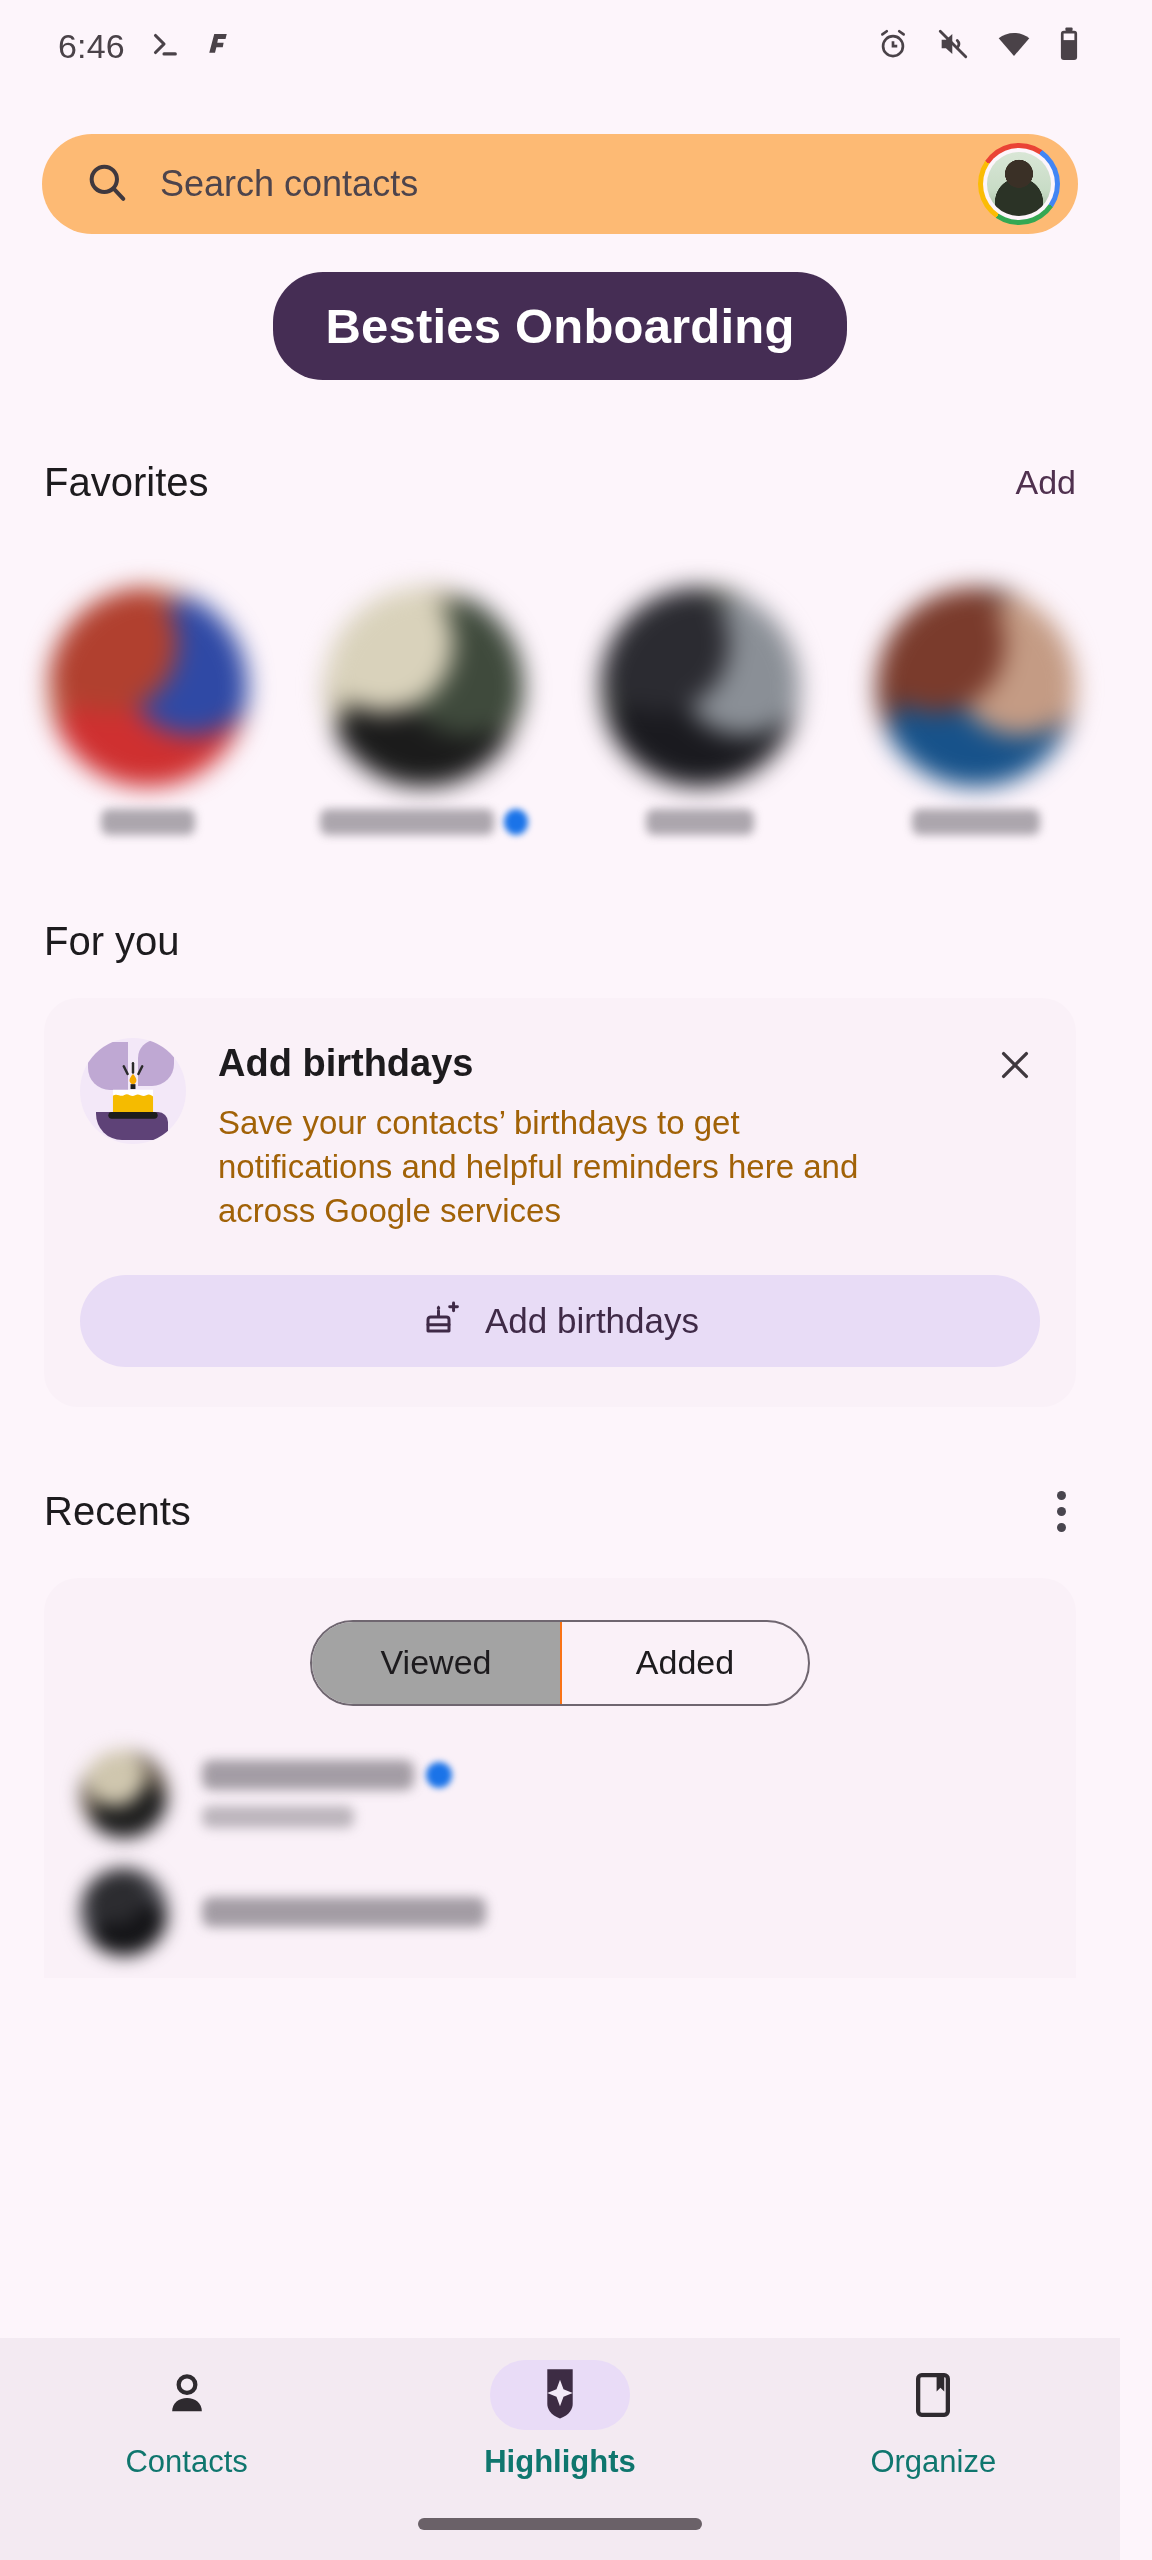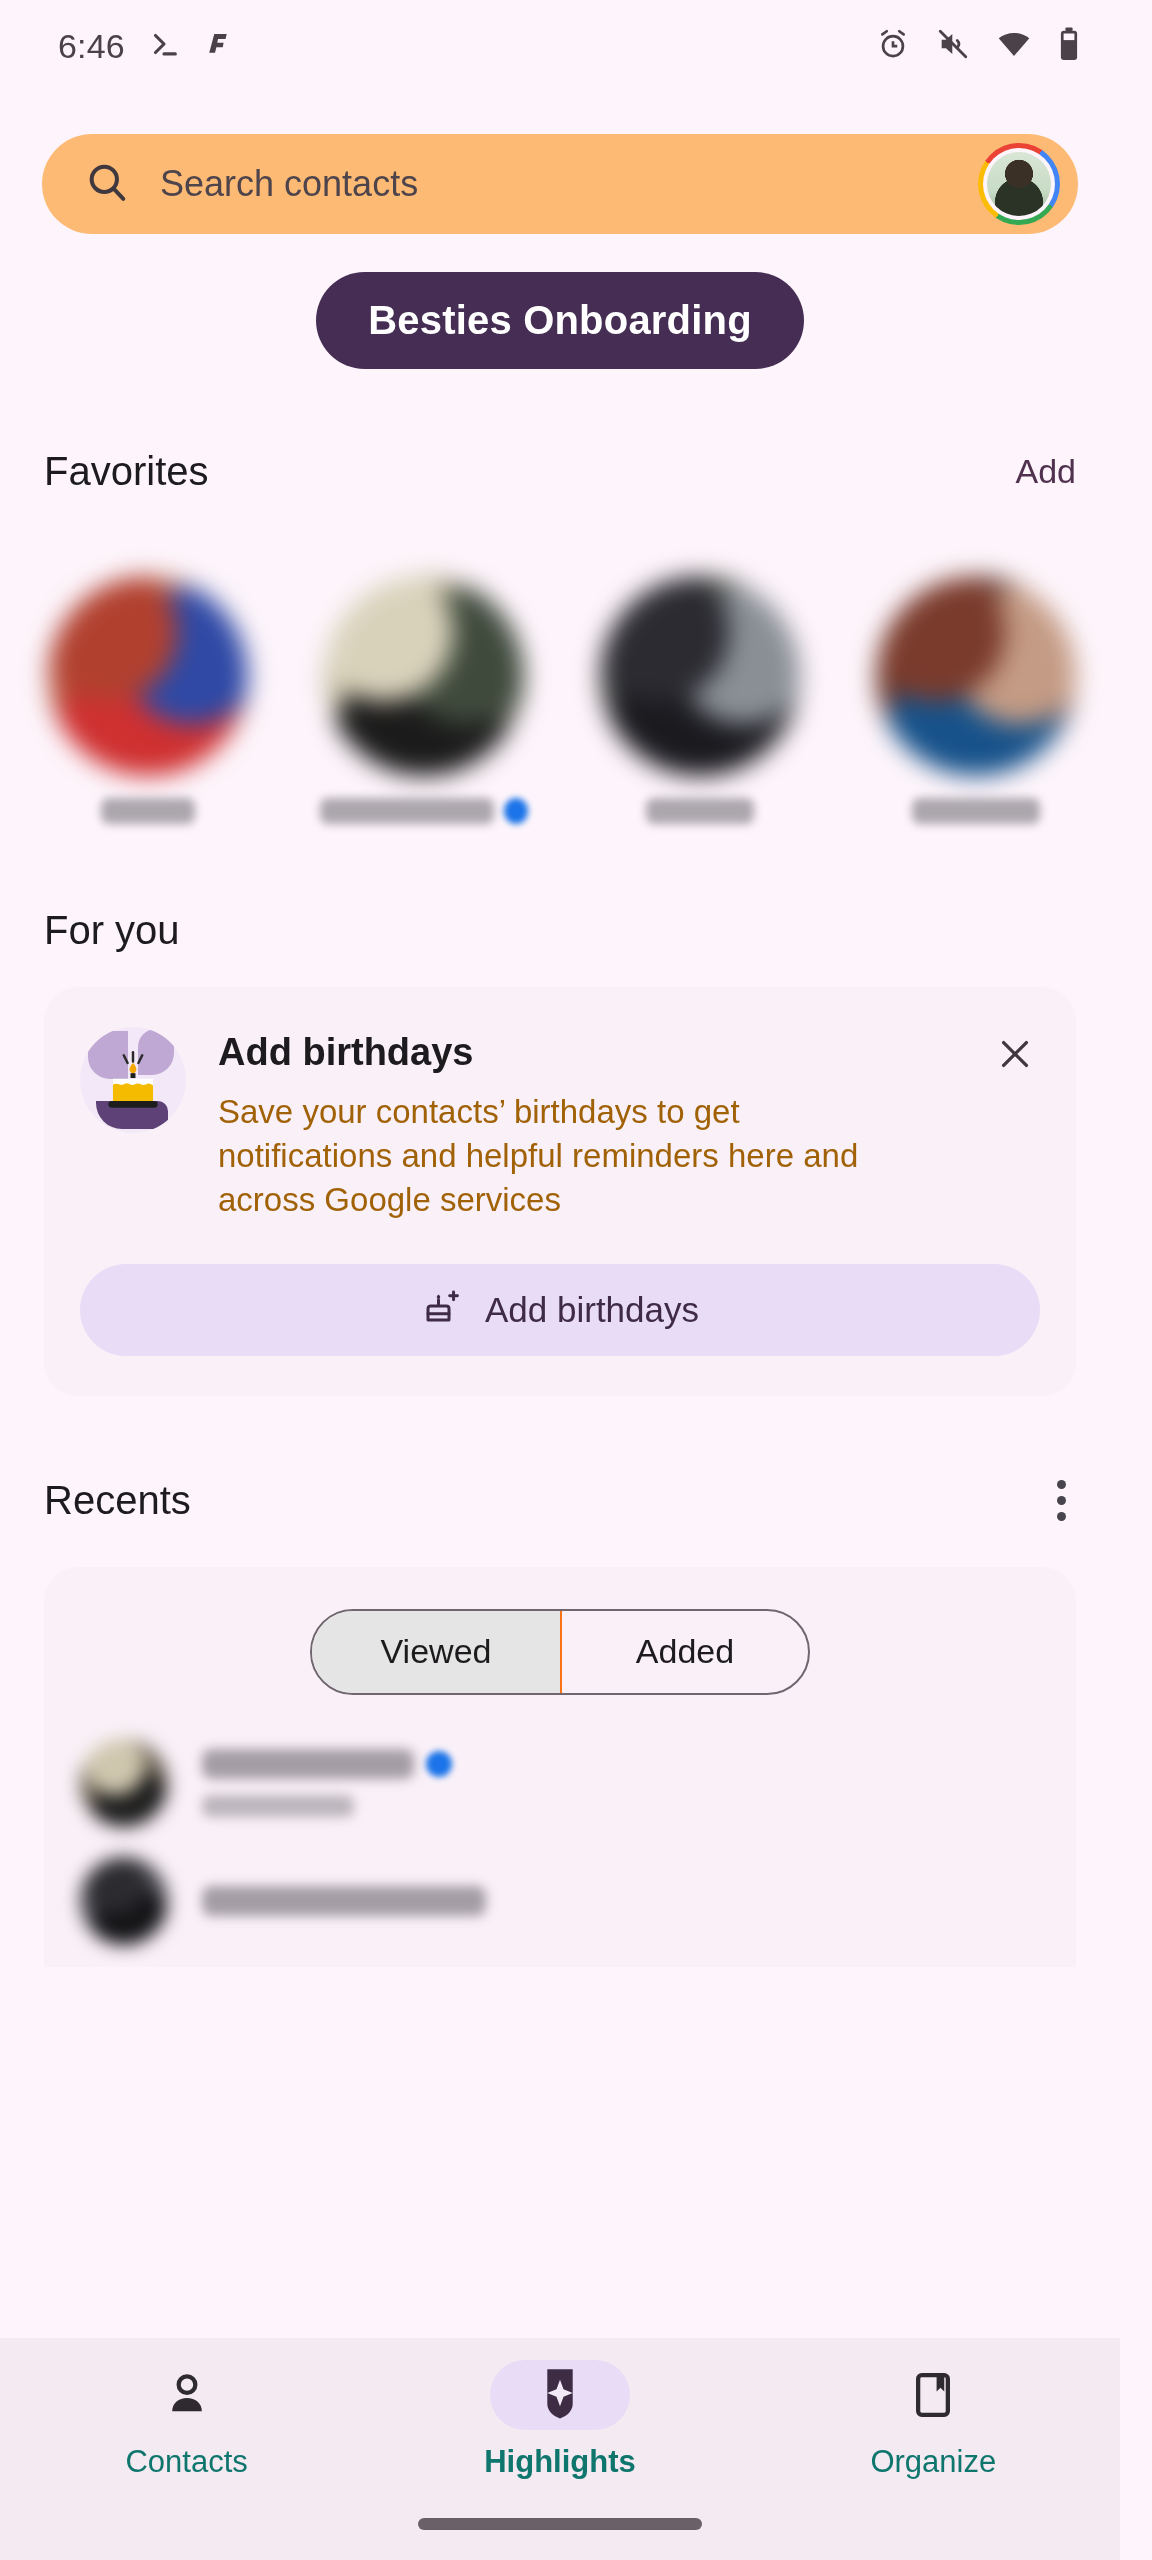--- a/index.html
+++ b/index.html
@@ -64,21 +64,21 @@
       radial-gradient(circle at 50% 78%, #2b3326 0 40%, transparent 41%),
       linear-gradient(180deg,#d9e6d6 0%, #c8dcc6 60%, #9fb79d 100%);
     overflow: hidden;
   }
 
   
   .chiprow { display: flex; justify-content: center; padding: 38px 0 0 0; }
   .chip {
     background: #452d54; color: #ffffff;
     border-radius: 50px; padding: 26px 52px;
-    font-size: 40px; font-weight: bold; letter-spacing: .2px;
+    font-size: 49px; font-weight: bold; letter-spacing: .2px;
   }
 
   
   .sect-head {
     display: flex; align-items: center; justify-content: space-between;
     padding: 0 44px; margin-top: 80px;
   }
   .sect-title { font-size: 40px; color: #1d1b1e; }
   .sect-action { font-size: 34px; color: #50314f; }
   .more-dots { display: flex; flex-direction: column; gap: 7px; padding: 10px; }
@@ -156,21 +156,21 @@
   .segwrap { display: flex; justify-content: center; }
   .segment {
     display: flex; border: 2px solid #6f6670; border-radius: 50px;
     overflow: hidden; height: 86px;
   }
   .seg {
     display: flex; align-items: center; justify-content: center;
     font-size: 34px; color: #1d1b1e;
     padding: 0 56px; min-width: 248px;
   }
-  .seg.on { background: #e5e5e5; }
+  .seg.on { background: #a3a3a3; }
   .seg + .seg { border-left: 2px solid #f97316; }
 
   .recent-list { padding: 36px 0 0 0; }
   .recent-item { display: flex; align-items: center; padding: 8px 0 22px 36px; }
   .recent-av {
     width: 88px; height: 88px; border-radius: 50%;
     flex: 0 0 88px; margin-right: 34px; filter: blur(9px);
   }
   .recent-body { flex: 1 1 auto; }
   .recent-nrow { display: flex; align-items: center; gap: 12px; }

